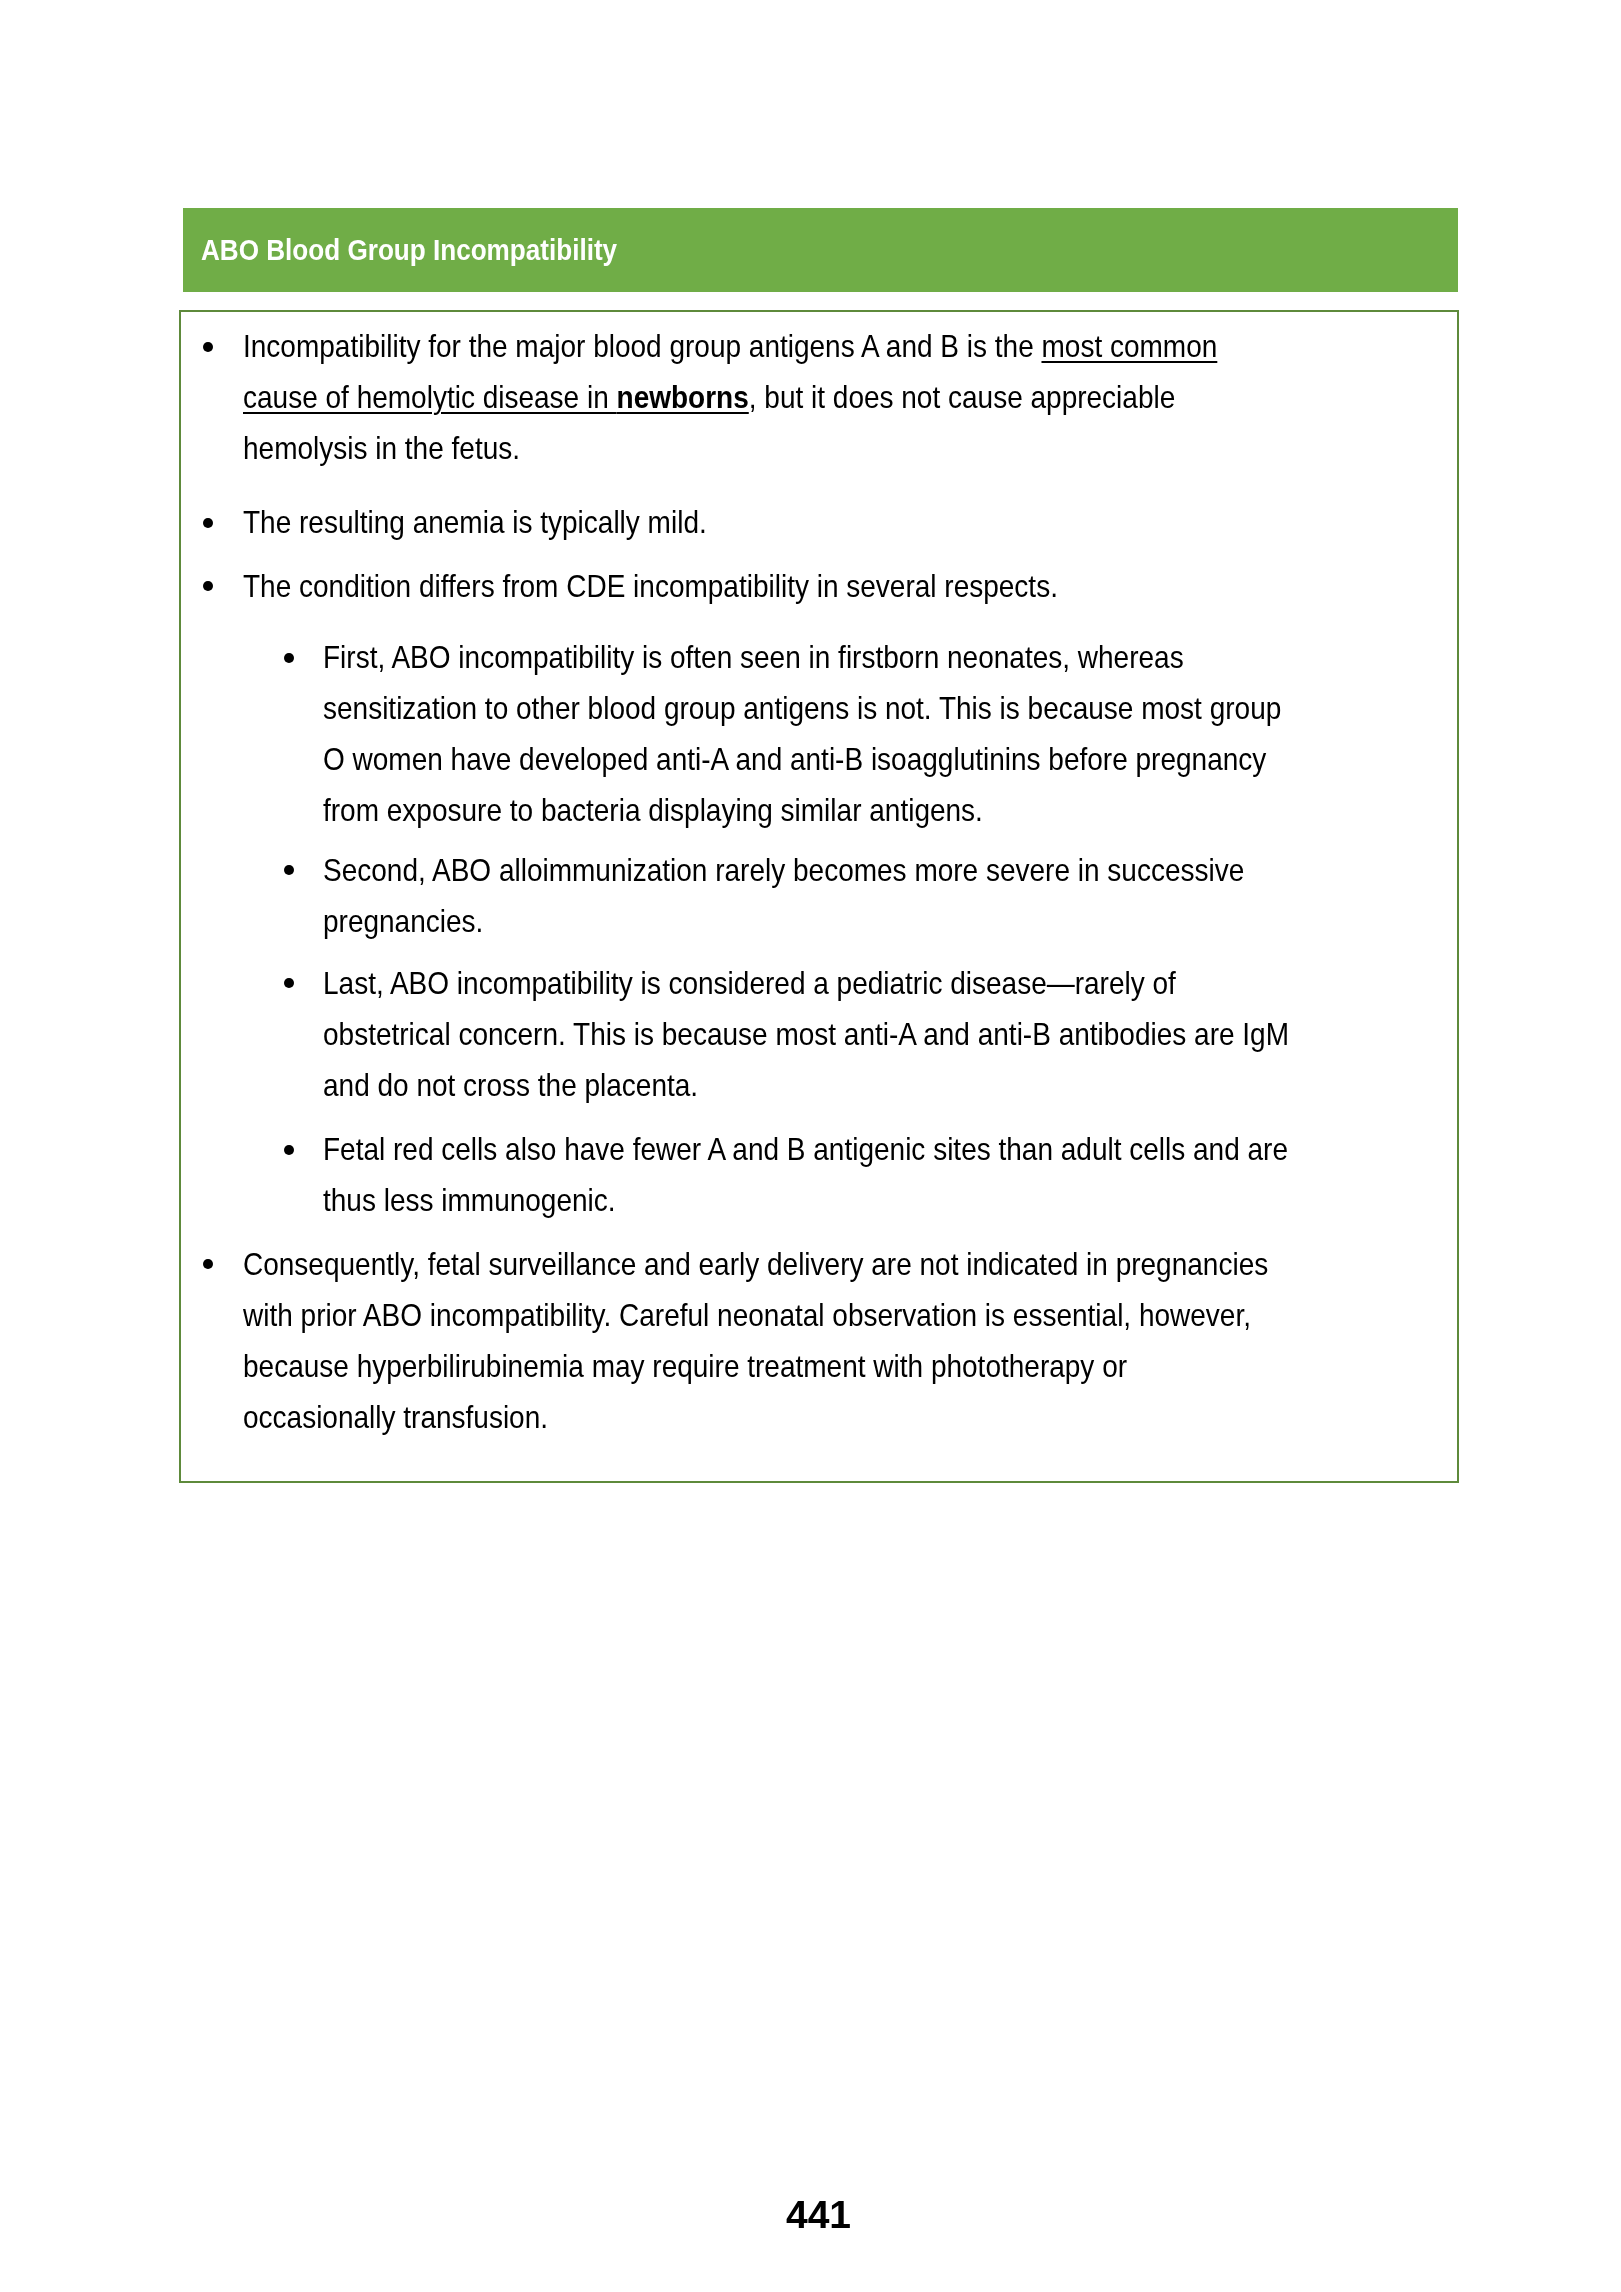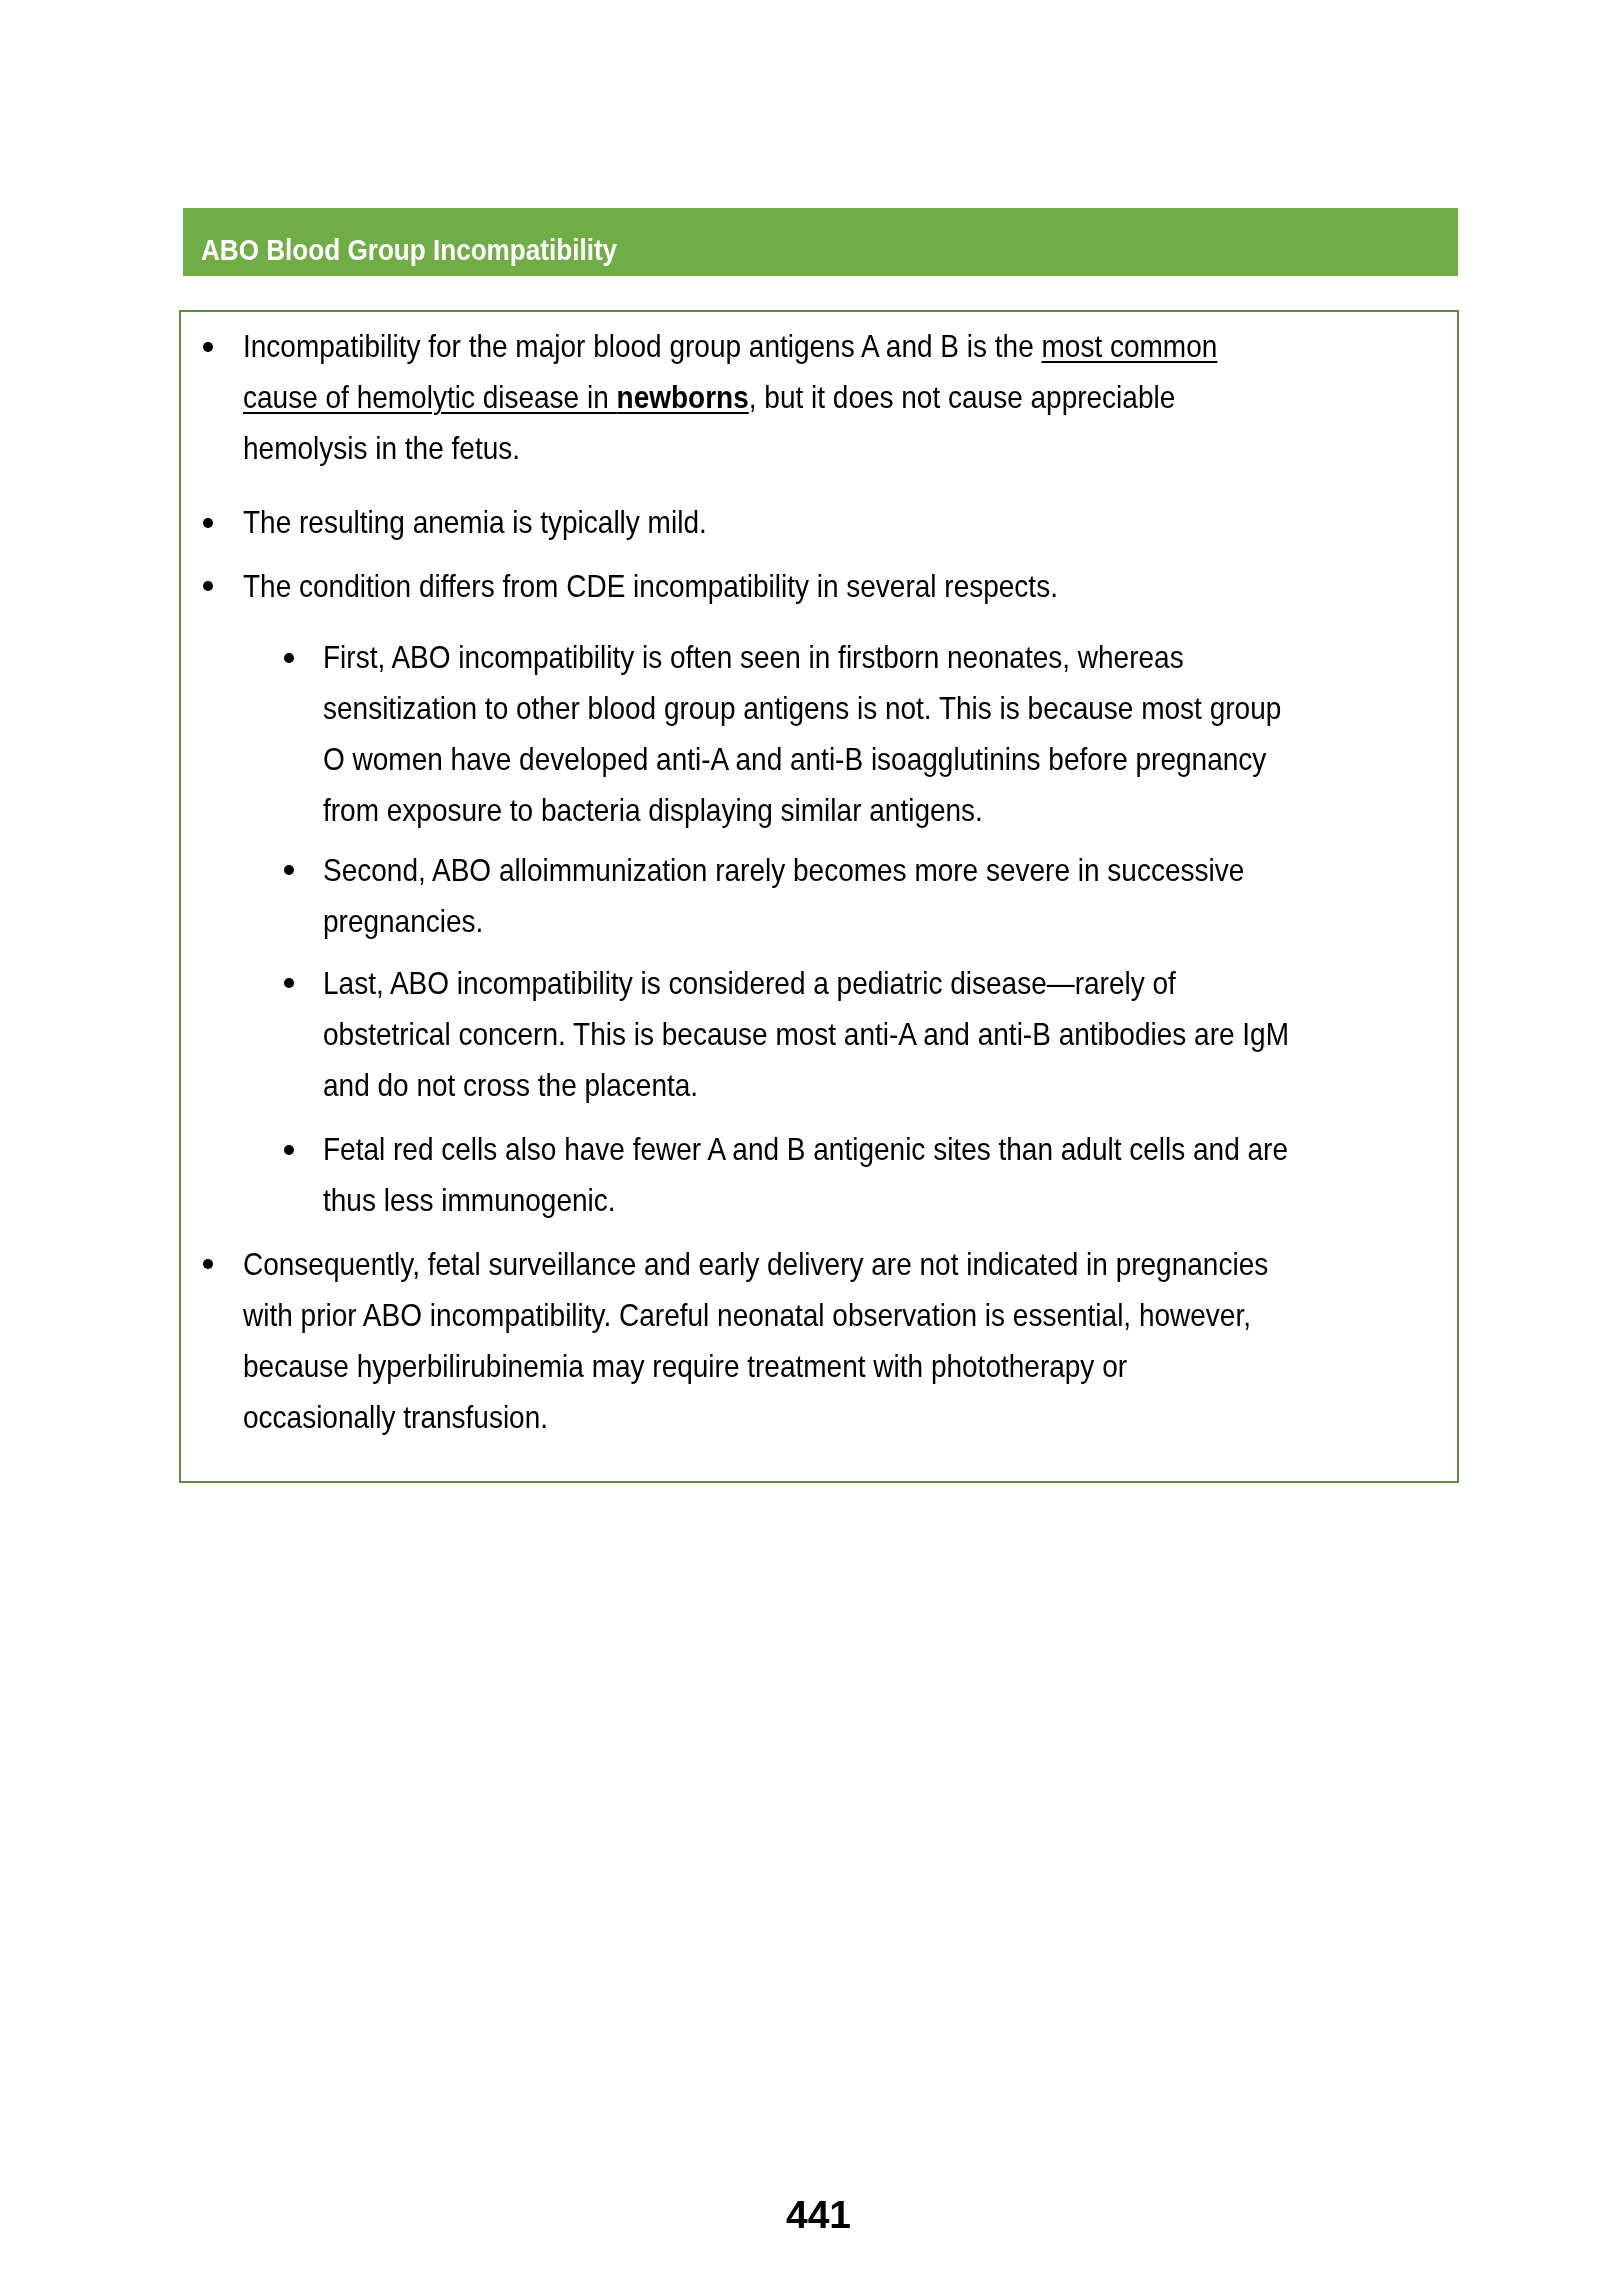--- a/index.html
+++ b/index.html
@@ -1,18 +1,18 @@
 <!DOCTYPE html>
 <html><head>
 <meta charset="utf-8">
 <style>
   html, body { margin: 0; padding: 0; background: #ffffff; }
   body { width: 1621px; height: 2293px; position: relative; overflow: hidden;
          font-family: "Liberation Sans", sans-serif; color: #000; }
-  .title-bar { position: absolute; left: 183px; top: 208px; width: 1275px; height: 68px;
+  .title-bar { position: absolute; left: 183px; top: 208px; width: 1275px; height: 84px;
                background: #70ad47; }
   .title-text { position: absolute; left: 17.6px; top: 0; line-height: 84px; font-size: 29px;
                 font-weight: bold; color: #ffffff; white-space: nowrap;
                 transform: scaleX(0.9); transform-origin: left center; }
   .box { position: absolute; left: 179px; top: 310px; width: 1276px; height: 1169px;
          border: 2.9px solid #5e8a3b; }
   .line { position: absolute; white-space: nowrap; font-size: 32px; line-height: 51px;
           transform: scaleX(0.875); transform-origin: left center; }
   .bullet { position: absolute; width: 9.8px; height: 9.8px; border-radius: 50%; background: #000; }
   .u { text-decoration: underline; text-decoration-thickness: 2px; text-underline-offset: 3.9px; }

